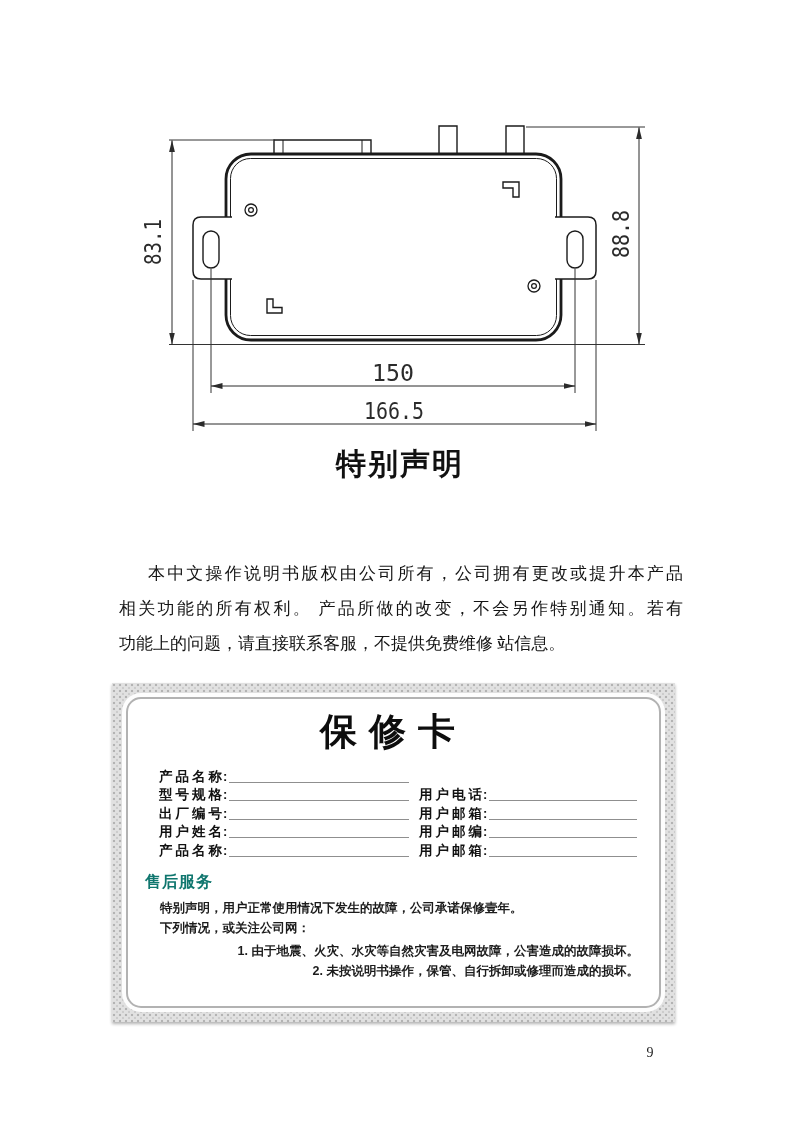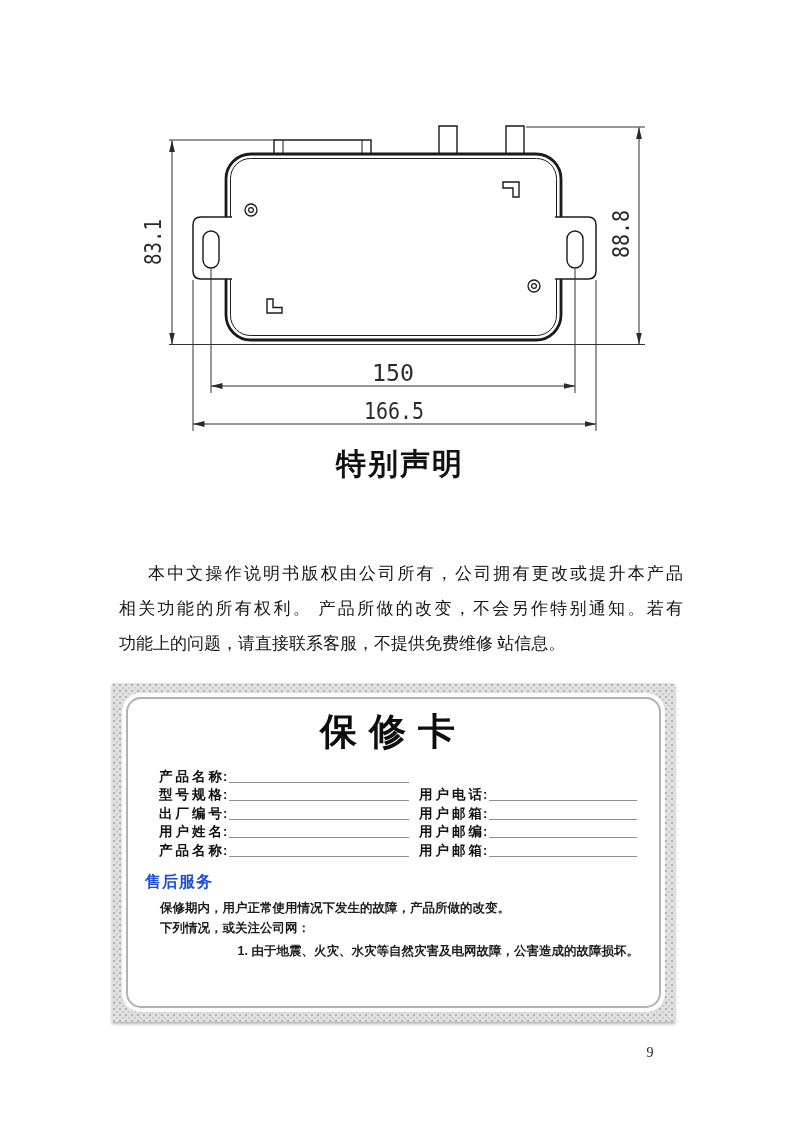--- a/index.html
+++ b/index.html
@@ -209,26 +209,27 @@
             </div>
             <div class="field-cell right">
               <span class="field-label">用户邮箱</span>
               <span class="field-colon">:</span>
               <span class="field-line"></span>
             </div>
           </div>
         </div>
 
       <div class="aftersales">
-        <div class="as-heading" style="color: #1d4ed8;">售后服务</div>
+        <div class="as-heading" style="color: #0f766e;">售后服务</div>
         <div class="as-lines">
-            <div class="as-line">保修期内，用户正常使用情况下发生的故障，产品所做的改变。</div>
+            <div class="as-line">特别声明，用户正常使用情况下发生的故障，公司承诺保修壹年。</div>
             <div class="as-line">下列情况，或关注公司网：</div>
           </div>
         <div class="as-items">
             <div class="as-item">1. 由于地震、火灾、水灾等自然灾害及电网故障，公害造成的故障损坏。</div>
+            <div class="as-item">2. 未按说明书操作，保管、自行拆卸或修理而造成的损坏。</div>
           </div>
       </div>
     </div>
   </div>
 
   <div class="page-num">9</div>
 </div>
 
 </body></html>

